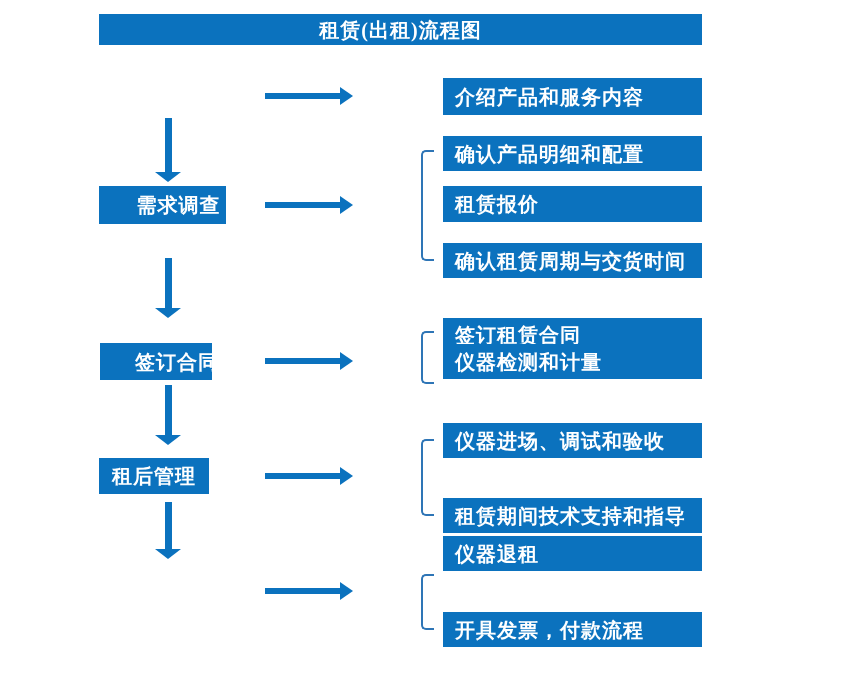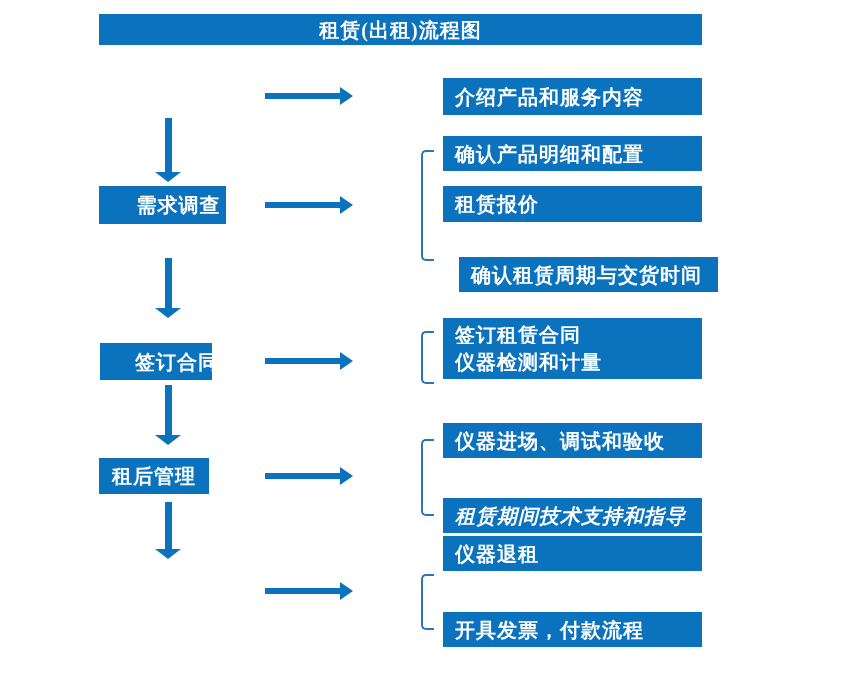--- a/index.html
+++ b/index.html
@@ -40,25 +40,25 @@
   #step-2 { left: 99px;  top: 186px; width: 127px; height: 38px; padding-left: 32px; }
   #step-3 { left: 100px; top: 343px; width: 112px; height: 37px; padding-left: 42px; }
   #step-4 { left: 99px;  top: 458px; width: 110px; height: 36px; }
   #step-5 { left: 99px;  top: 573px; width: 111px; height: 37px; }
 
   
   .right-box { left: 443px; width: 259px; height: 35px; padding-left: 12px; }
   #detail-1-1 { top: 78px; height: 37px; }
   #detail-2-1 { top: 136px; }
   #detail-2-2 { top: 186px; height: 36px; }
-  #detail-2-3 { top: 257px; margin-left: 16px; }
+  #detail-2-3 { top: 243px; }
   #detail-3-1 { top: 318px; height: 34px; }
   #detail-3-2 { top: 344px; }
   #detail-4-1 { top: 423px; }
-  #detail-4-2 { top: 498px; font-style: italic; }
+  #detail-4-2 { top: 498px; }
   #detail-5-1 { top: 536px; }
   #detail-5-2 { top: 612px; }
 
   
   .v-arrow { position: absolute; left: 155px; width: 26px; }
   .v-shaft { position: absolute; left: 10px; top: 0; bottom: 9px; width: 7px; background: var(--primary); }
   .v-head  { position: absolute; left: 0; bottom: 0; width: 0; height: 0;
              border-left: 13px solid transparent; border-right: 13px solid transparent;
              border-top: 10px solid var(--primary); }
   #varrow-1 { top: 118px; height: 64px; }

